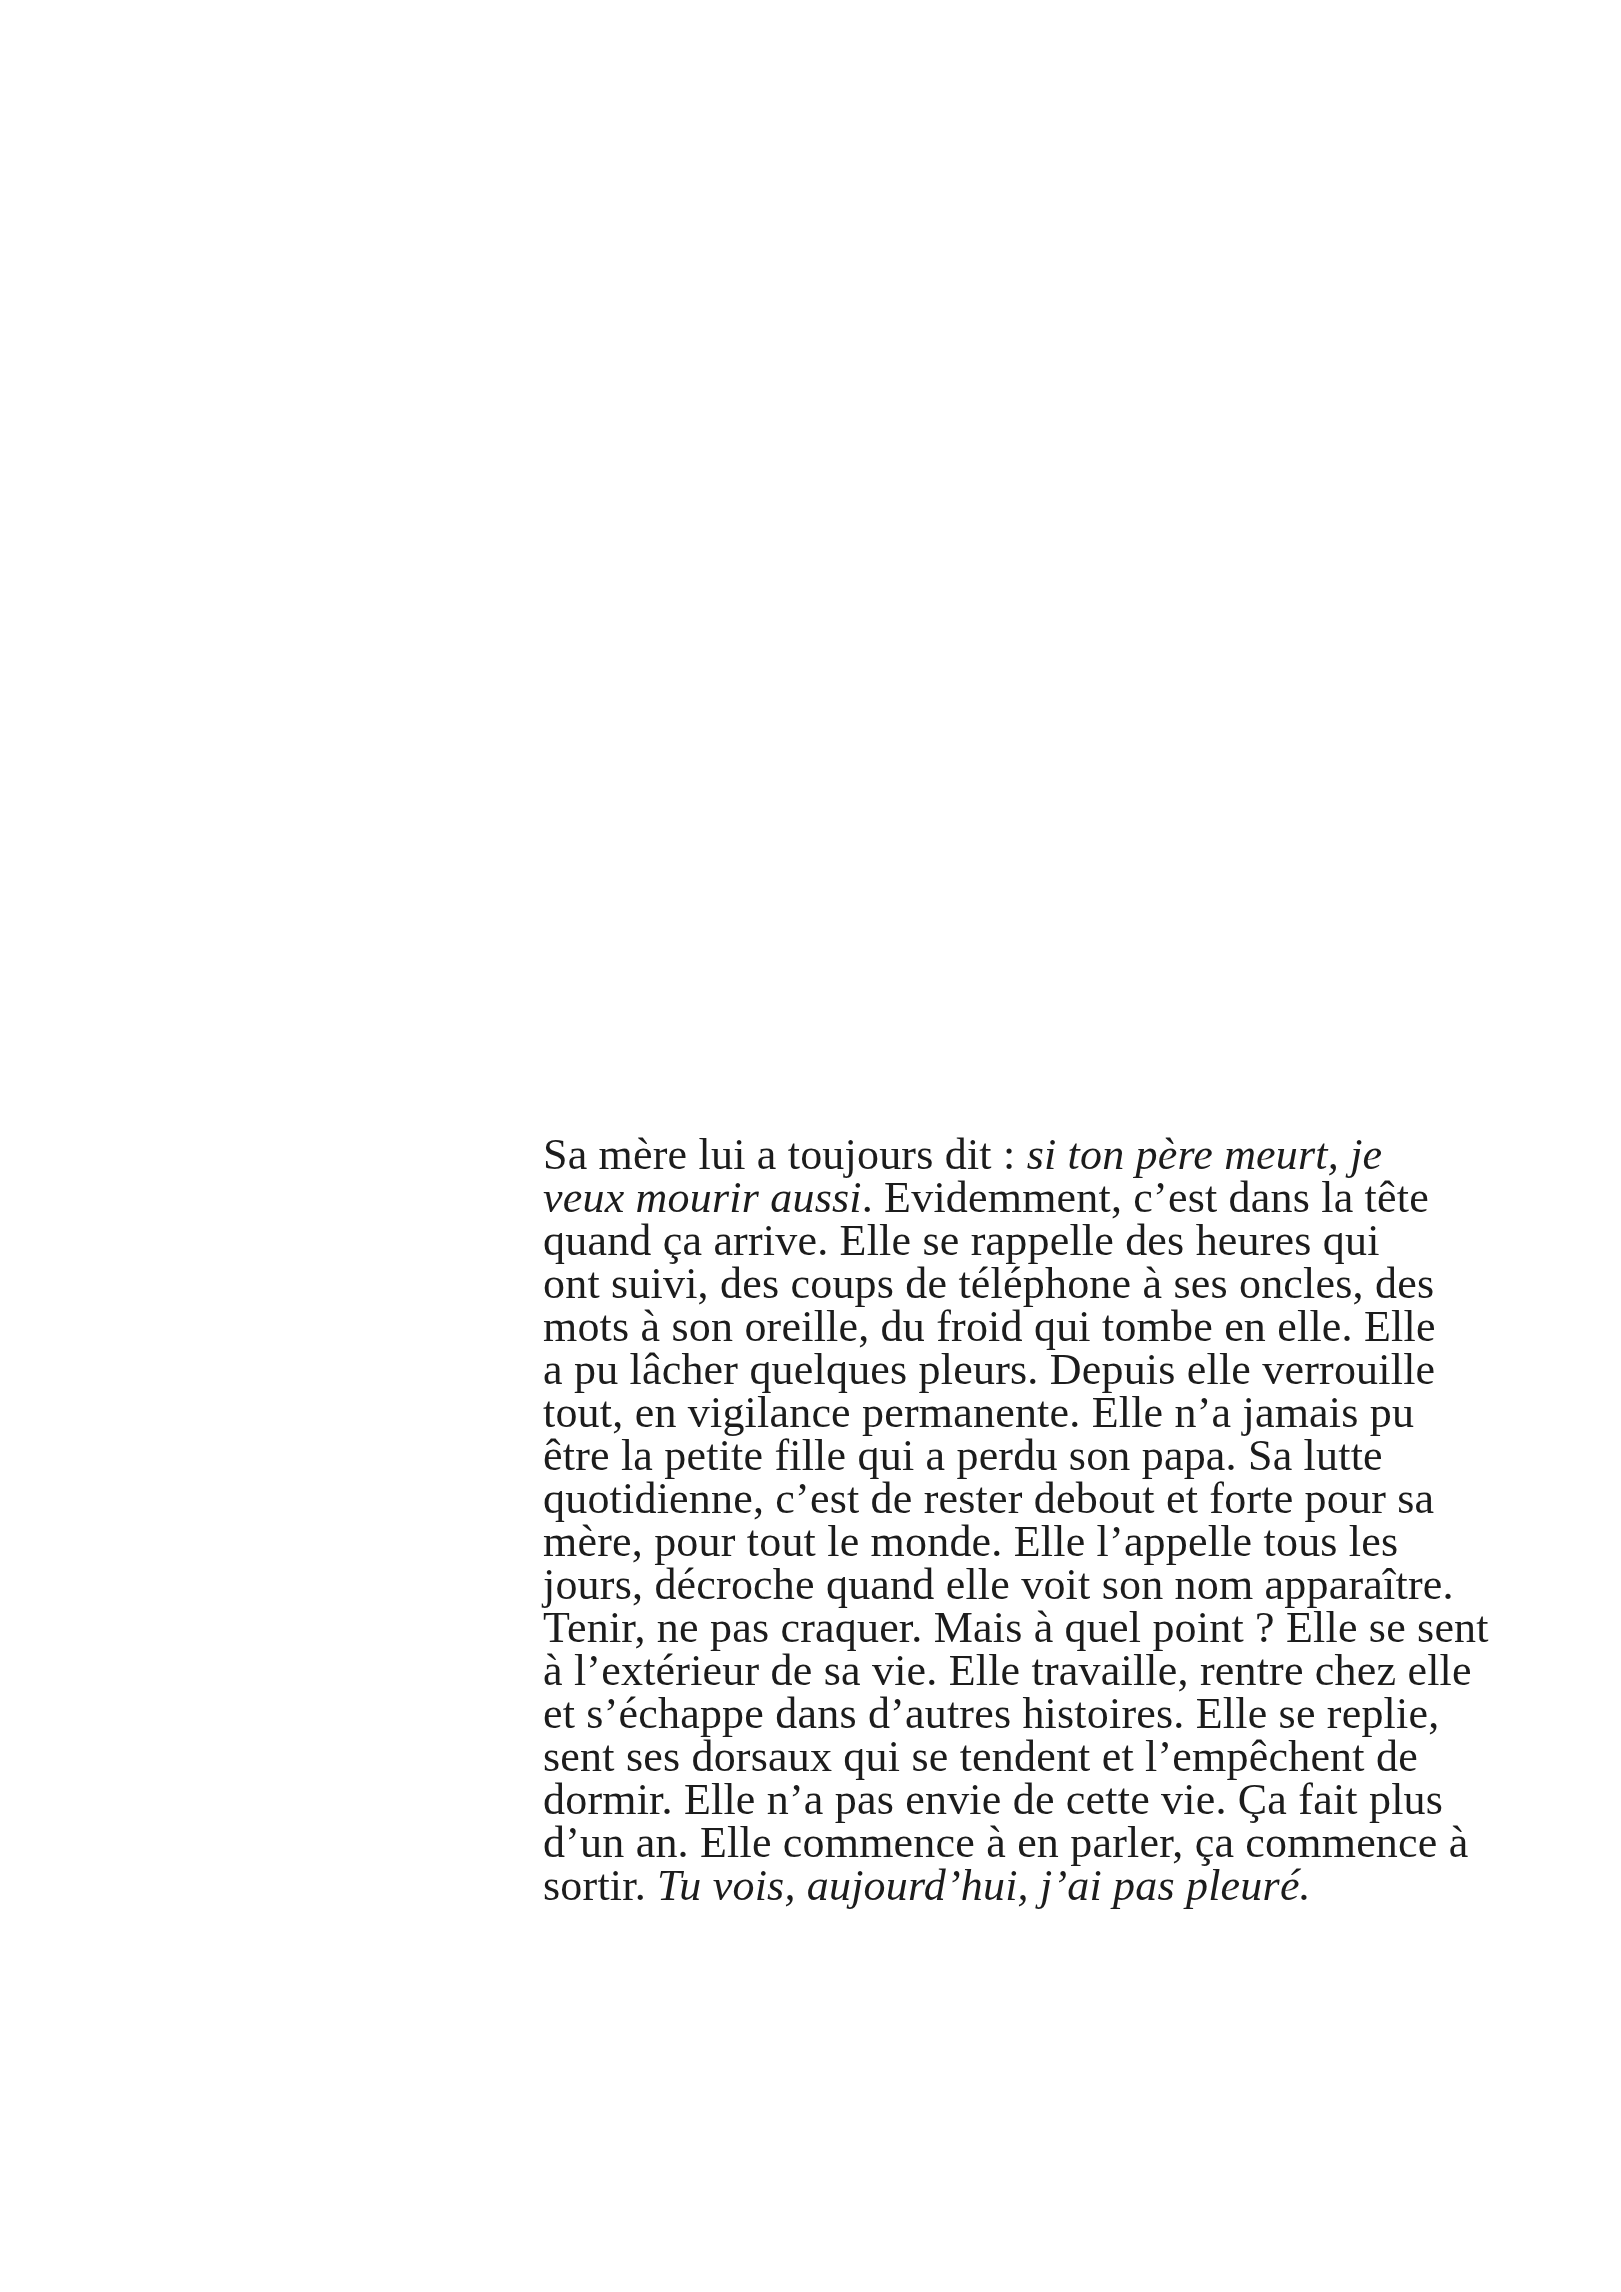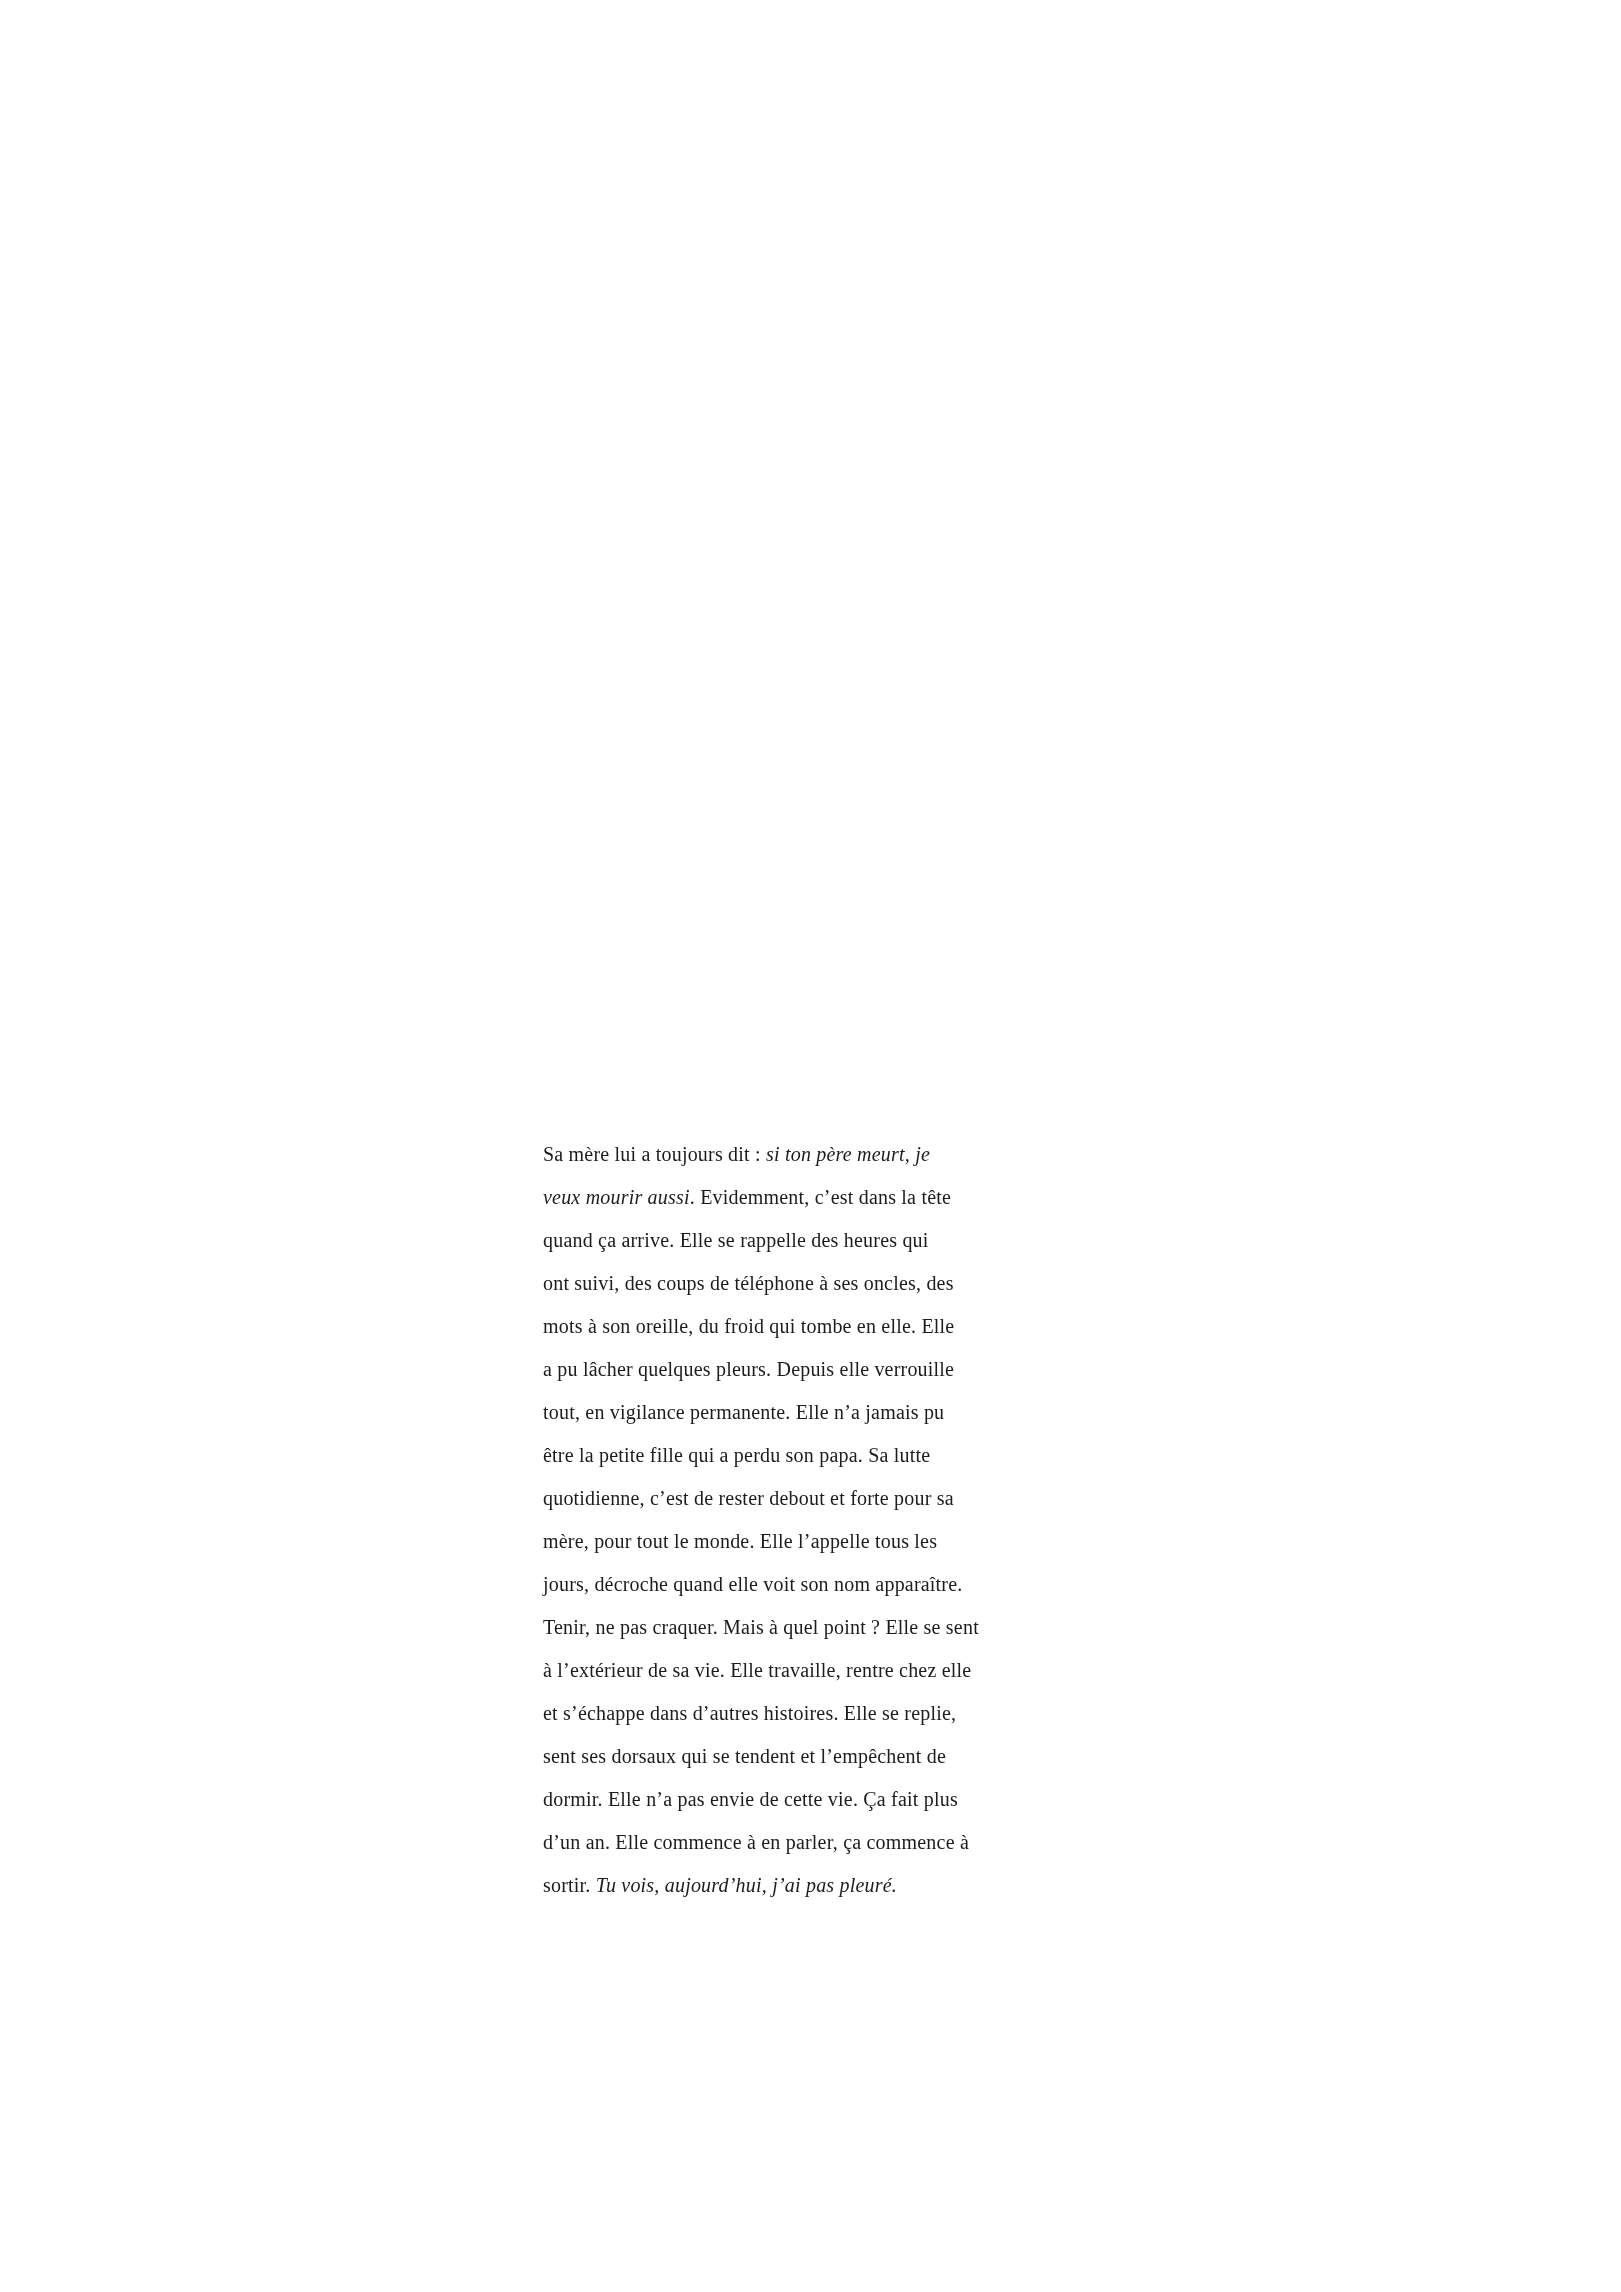--- a/index.html
+++ b/index.html
@@ -13,21 +13,21 @@
     height: 2293px;
     background: #ffffff;
     overflow: hidden;
     font-family: "Liberation Serif", serif;
   }
   .text-block {
     position: absolute;
     left: 543px;
     top: 1133px;
     width: 814px;
-    font-size: 20px;
+    font-size: 44px;
     line-height: 43px;
     letter-spacing: 0.2px;
     color: #1c1c1c;
     white-space: nowrap;
     text-align: left;
   }
   .text-block .italic {
     font-style: italic;
   }
   .text-block .roman {

